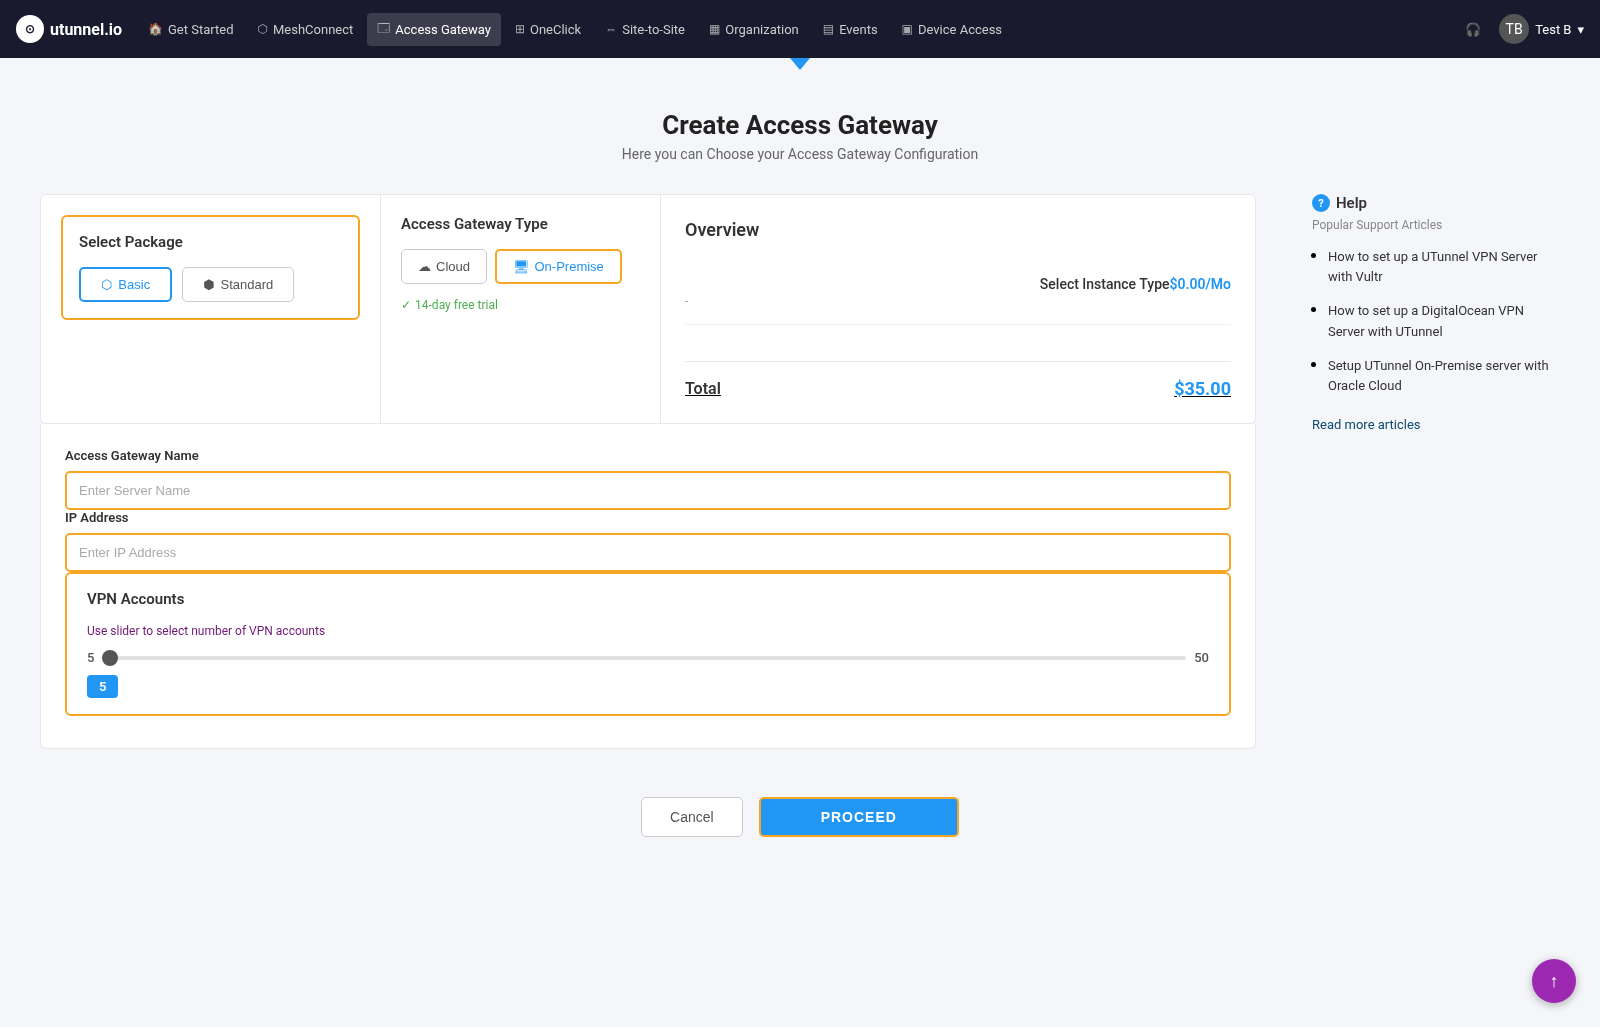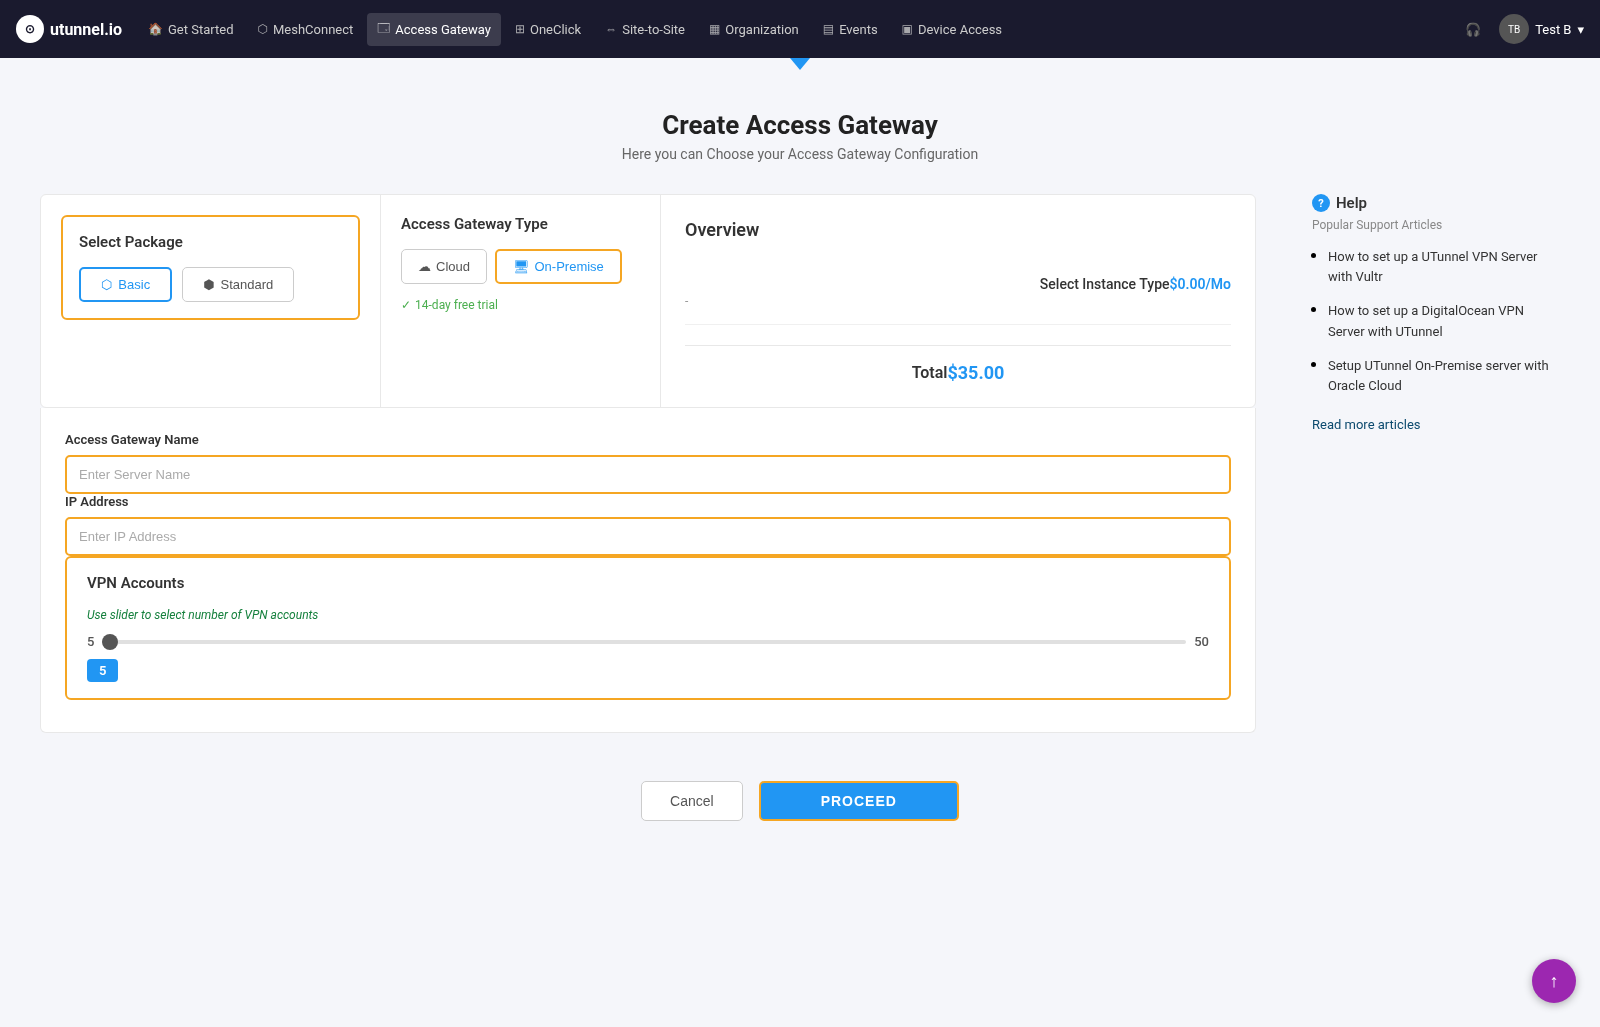--- a/index.html
+++ b/index.html
@@ -49,21 +49,21 @@
     .nav-right { margin-left: auto; display: flex; align-items: center; gap: 8px; }
     .nav-user {
       display: flex; align-items: center; gap: 6px;
       color: #fff; font-size: 13px; cursor: pointer;
     }
     .avatar {
       width: 30px; height: 30px;
       background: #555;
       border-radius: 50%;
       display: flex; align-items: center; justify-content: center;
-      color: #fff; font-size: 10px;
+      color: #fff; font-size: 14px;
     }
 
     
     .main-content {
       padding: 32px 40px;
     }
     .page-header {
       text-align: center;
       margin-bottom: 32px;
     }
@@ -125,23 +125,22 @@
       padding: 10px 12px;
       border: 2px solid #f5a623;
       border-radius: 5px;
       font-size: 13px;
       color: #333;
       outline: none;
     }
     .field-input::placeholder { color: #aaa; }
     .vpn-desc {
       font-size: 12px;
-      color: #15803d;
+      color: #701a75;
       margin-bottom: 12px;
-      font-style: italic;
     }
     .slider-row {
       display: flex;
       align-items: center;
       gap: 8px;
       margin-bottom: 10px;
     }
     .slider-label { font-size: 13px; color: #555; font-weight: 500; }
     .slider-input {
       flex: 1;
@@ -235,25 +234,26 @@
       border: 2px solid #f5a623;
       border-radius: 5px;
       font-size: 13px;
       color: #333;
       outline: none;
     }
     .coupon-input::placeholder { color: #aaa; }
 
     .total-row {
       display: flex;
-      justify-content: center;
-      align-items: center;
-      margin-top: 20px;
+      justify-content: space-between;
+      align-items: center;
+      margin-top: 36px;
       padding-top: 16px;
       border-top: 1px solid #e8e8e8;
+      text-decoration: underline;
     }
     .total-label { font-size: 16px; font-weight: 600; color: #333; }
     .total-price { font-size: 18px; font-weight: 700; color: #2196f3; }
 
     
     .help-title {
       font-size: 15px;
       font-weight: 600;
       color: #333;
       display: flex;

